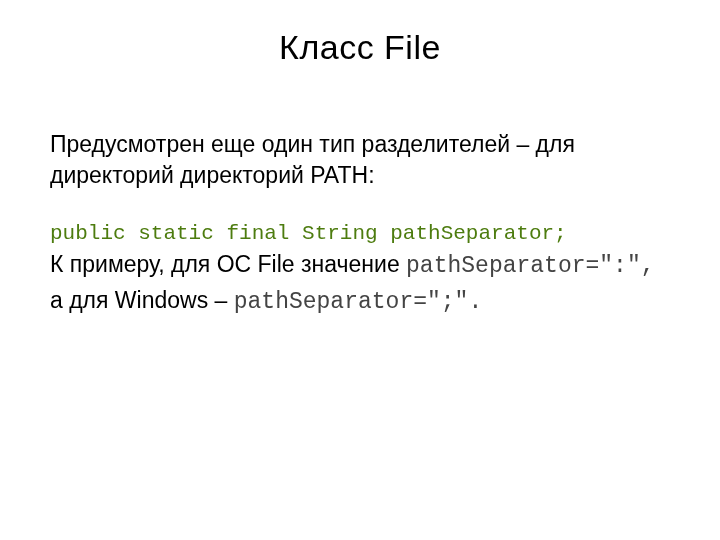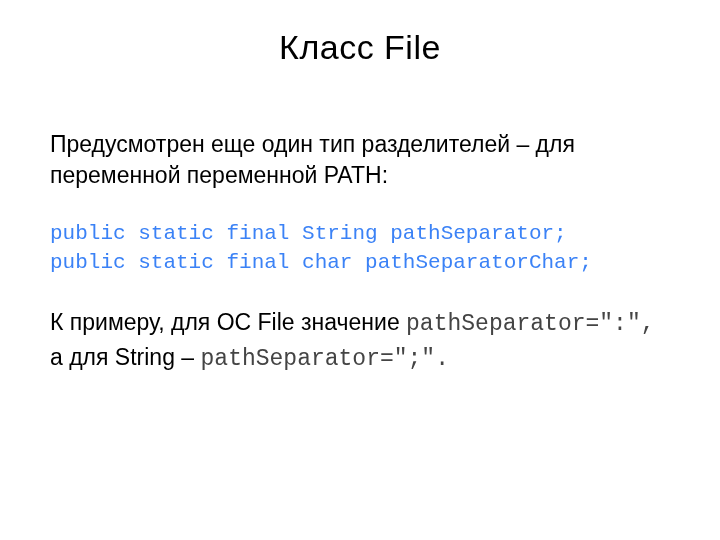--- a/index.html
+++ b/index.html
@@ -24,42 +24,40 @@
     }
     .body-text {
       font-size: 23px;
       line-height: 1.35;
       margin-bottom: 28px;
     }
     .code-block {
       font-family: "Courier New", Courier, monospace;
       font-size: 21px;
       line-height: 1.4;
-      color: #3b82f6;
-      margin-bottom: 28px;
+      color: #4d7c0f;
     }
     .code-line {
       white-space: pre;
     }
     .mixed-para {
       font-size: 23px;
       line-height: 1.45;
     }
     .mono {
       font-family: "Courier New", Courier, monospace;
       color: #444444;
     }
   </style>
 </head>
 <body>
 
 <h1 class="title">Класс File</h1>
 
-<p class="body-text">Предусмотрен еще один тип разделителей – для переменной переменной PATH:</p>
+<p class="body-text">Предусмотрен еще один тип разделителей – для директорий директорий PATH:</p>
 
 <div class="code-block">
   <div class="code-line">public static final String pathSeparator;</div>
-  <div class="code-line">public static final char pathSeparatorChar;</div>
 </div>
 
 <p class="mixed-para">
-  <span>К примеру, для ОС File значение </span><span class="mono">pathSeparator=":",</span><span> а для String – </span><span class="mono">pathSeparator=";".</span>
+  <span>К примеру, для ОС File значение </span><span class="mono">pathSeparator=":",</span><span> а для Windows – </span><span class="mono">pathSeparator=";".</span>
 </p>
 
 </body></html>

